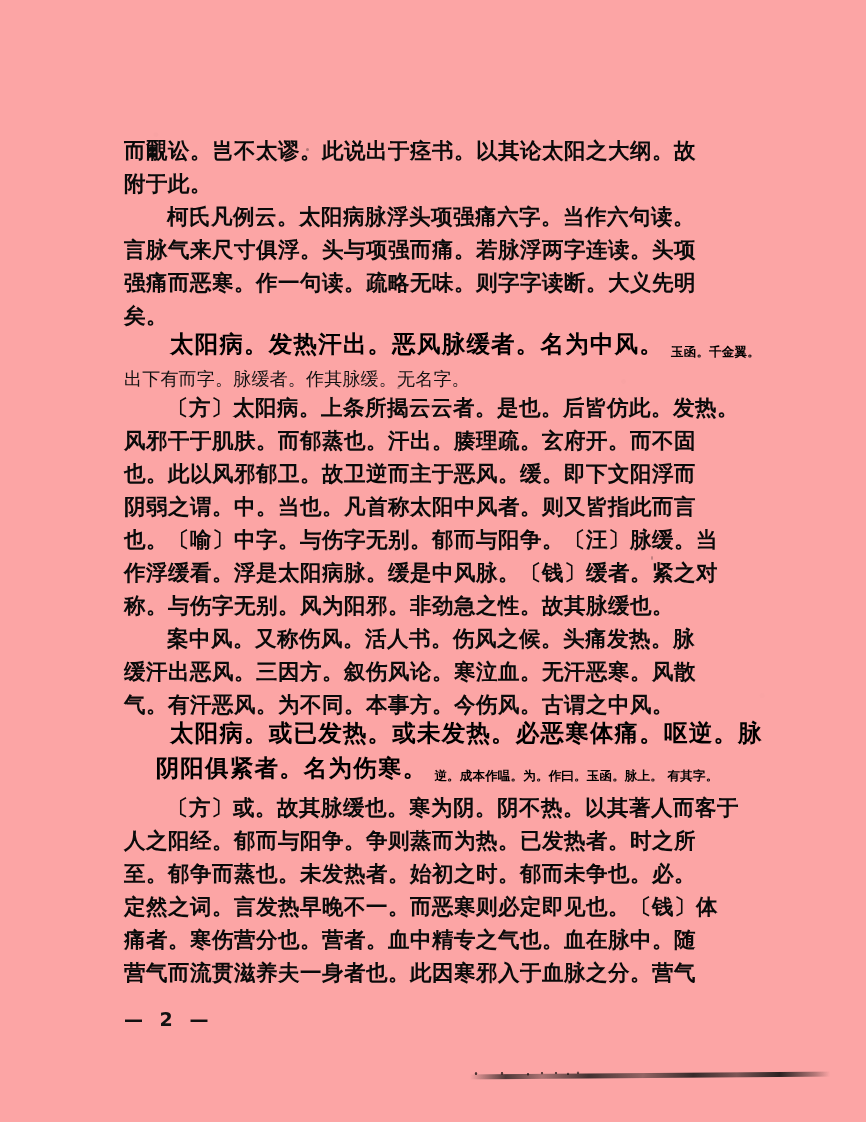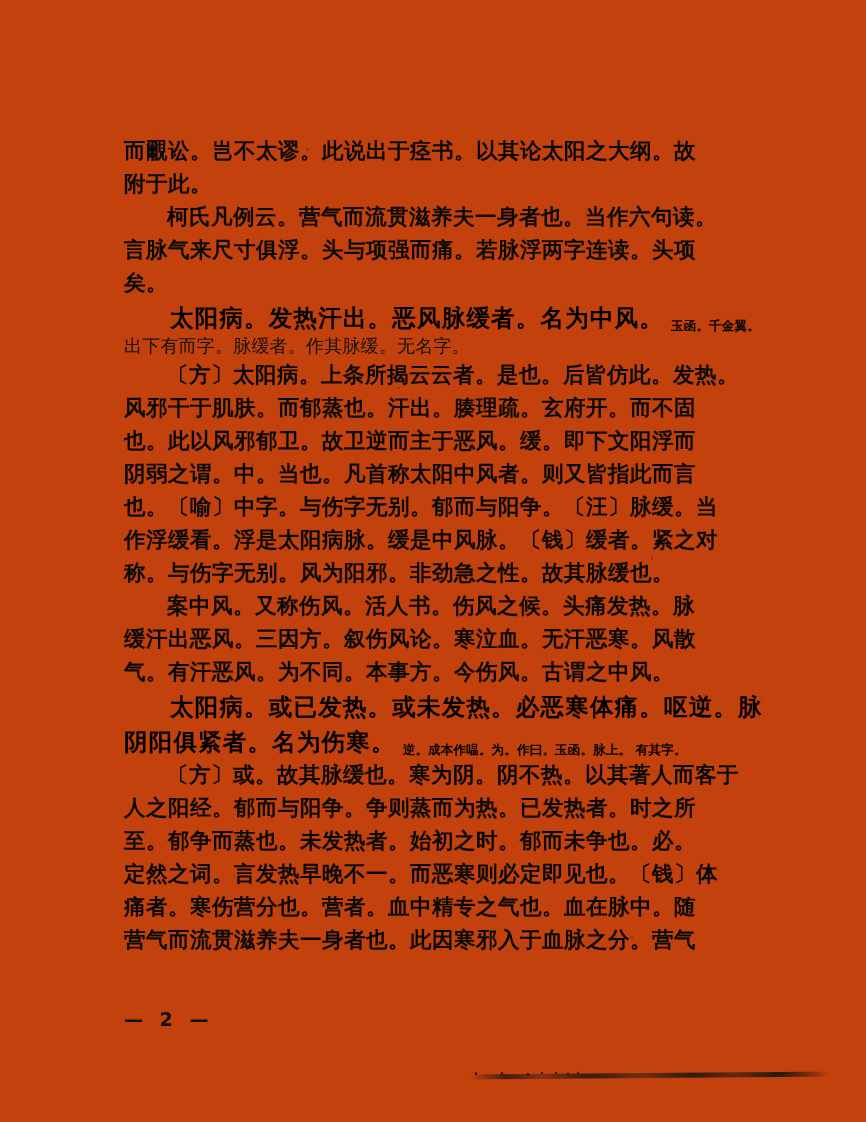--- a/index.html
+++ b/index.html
@@ -5,21 +5,21 @@
   html,body{margin:0;padding:0;}
   body{
     width:866px;height:1122px;
     background:#ffffff;
     font-family:"DejaVu Sans","Liberation Sans",sans-serif;
     overflow:hidden;
     position:relative;
   }
   #page{
     position:absolute;inset:0;
-    background:#c2410c;
+    background:#fca5a5;
   }
   
   #grain{
     position:absolute;inset:0;
     pointer-events:none;
     background:
       radial-gradient(circle at 18% 12%, rgba(0,0,0,0.012) 0 2px, transparent 3px),
       radial-gradient(circle at 72% 34%, rgba(0,0,0,0.010) 0 2px, transparent 3px),
       radial-gradient(circle at 40% 78%, rgba(0,0,0,0.010) 0 2px, transparent 3px),
       radial-gradient(circle at 88% 62%, rgba(0,0,0,0.008) 0 2px, transparent 3px);
@@ -40,25 +40,26 @@
     line-height:33px;
     height:33px;
     letter-spacing:0.5px;
     font-weight:600;
   }
   .indent{ padding-left:43px; }
 
   
   .h-line{
     font-size:23.5px;
-    line-height:39px;
+    line-height:25px;
     height:35px;
     font-weight:900;
     letter-spacing:1.2px;
     color:#000;
+    text-align:center;
   }
   .h-indent{ padding-left:46px; }
 
   
   .anno{
     font-size:18px;
     font-weight:400;
     letter-spacing:0.2px;
     color:#111;
     line-height:24px;
@@ -133,22 +134,23 @@
   <div id="grain"></div>
 
   <div id="textblock">
 
     <div class="blk">
       <div class="line p-line">而覼讼。岂不太谬。此说出于痉书。以其论太阳之大纲。故</div>
       <div class="line p-line">附于此。</div>
     </div>
 
     <div class="blk">
-      <div class="line p-line indent">柯氏凡例云。营气而流贯滋养夫一身者也。当作六句读。</div>
+      <div class="line p-line indent">柯氏凡例云。太阳病脉浮头项强痛六字。当作六句读。</div>
       <div class="line p-line">言脉气来尺寸俱浮。头与项强而痛。若脉浮两字连读。头项</div>
+      <div class="line p-line">强痛而恶寒。作一句读。疏略无味。则字字读断。大义先明</div>
       <div class="line p-line">矣。</div>
     </div>
 
     <div class="blk">
       <div class="line h-line h-indent"><span>太阳病。发热汗出。恶风脉缓者。名为中风。</span><span class="anno-inline">玉函。千金翼。</span></div>
       <div class="line anno">出下有而字。脉缓者。作其脉缓。无名字。</div>
     </div>
 
     <div class="blk">
       <div class="line p-line indent">〔方〕太阳病。上条所揭云云者。是也。后皆仿此。发热。</div>

